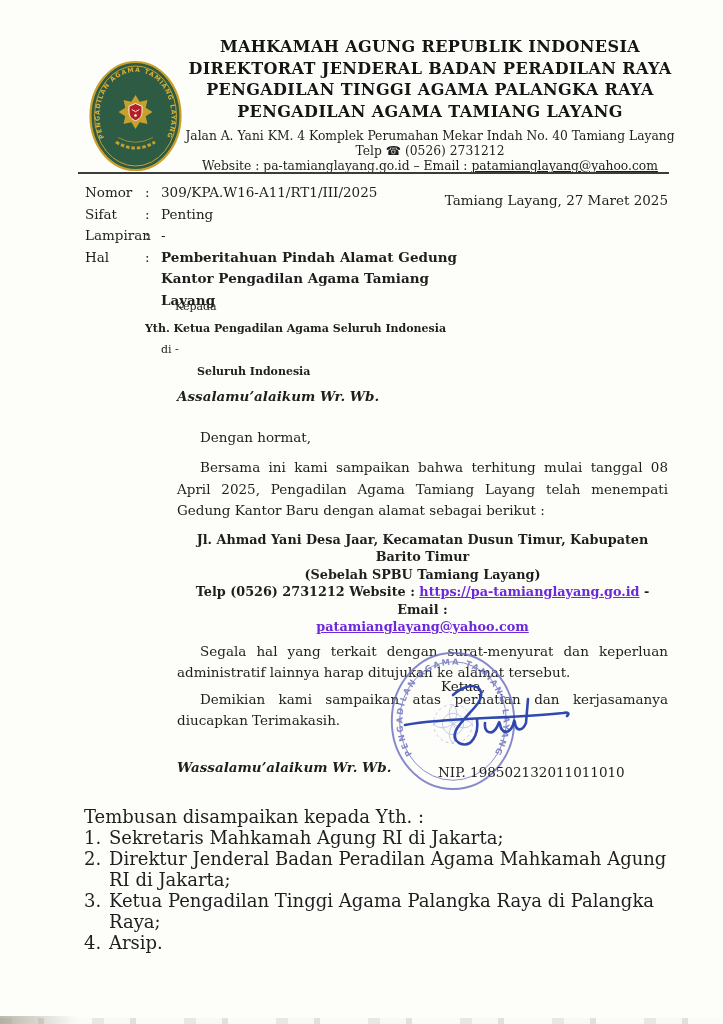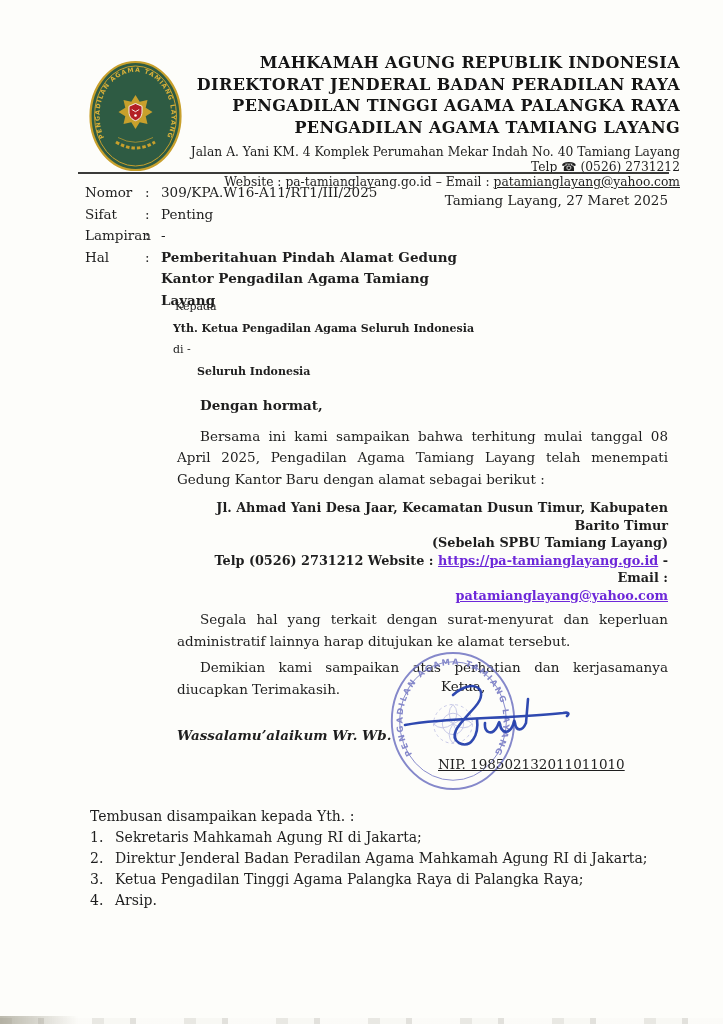--- a/index.html
+++ b/index.html
@@ -1,64 +1,64 @@
 <!DOCTYPE html>
 <html><head>
 <meta charset="utf-8">
 <style>
   html,body{margin:0;padding:0;background:#fcfcf9;}
   .page{position:relative;width:723px;height:1024px;background:#fdfdfa;overflow:hidden;
         font-family:"DejaVu Serif", serif;color:#1e1e1e;}
 
   
   .seal-logo{position:absolute;left:88px;top:60px;width:95px;height:112px;}
-  .head-text{position:absolute;left:180px;top:52px;width:500px;text-align:right;}
+  .head-text{position:absolute;left:180px;top:36px;width:500px;text-align:center;}
   .org-line{font-weight:bold;font-size:16px;line-height:21.5px;letter-spacing:.4px;color:#151515;}
   .addr-line{font-size:12.3px;line-height:16px;margin-top:6px;}
   .telp-line{font-size:12.3px;line-height:15px;}
   .web-line{font-size:12.3px;line-height:15px;}
   .u{text-decoration:underline;}
 
   .rule{position:absolute;left:78px;top:172px;width:591px;height:0;
         border-top:2.5px solid #3b3b39;}
 
   
   .meta{position:absolute;left:85px;top:182px;width:583px;font-size:13.5px;line-height:21.5px;}
   .meta-row{display:grid;grid-template-columns:60px 16px 1fr;}
   .meta-date{position:absolute;right:0;top:8px;font-size:13.5px;}
   .hal-val{font-weight:bold;width:296px;}
   .hal-l1{text-align:justify;text-align-last:justify;}
 
   
   .recipient{position:absolute;left:145px;top:296px;font-size:11px;line-height:21.5px;}
   .kepada{margin-left:30px;}
-  .yth{font-weight:bold;margin-left:28px;}
-  .di{margin-left:28px;}
+  .yth{font-weight:bold;}
+  .di{margin-left:16px;}
   .dest{font-weight:bold;margin-left:52px;}
 
   
   .body-block{position:absolute;left:177px;top:386px;width:491px;font-size:13.5px;line-height:21.5px;}
   .salam{font-weight:bold;font-style:italic;}
-  .greeting{margin-top:9px;text-indent:23px;font-weight:bold;}
+  .greeting{margin-top:19px;text-indent:23px;}
   .para{margin-top:9px;text-align:justify;text-indent:23px;}
   .para2{margin-top:5px;text-align:justify;text-indent:23px;}
-  .new-address{margin-top:9px;text-align:right;font-weight:bold;font-size:12.8px;line-height:17.5px;}
+  .new-address{margin-top:9px;text-align:center;font-weight:bold;font-size:12.8px;line-height:17.5px;}
   .blue-link{color:#6d28d9;text-decoration:underline;font-weight:bold;}
   .closing{margin-top:25px;font-weight:bold;font-style:italic;}
 
   
   .sig-block{position:absolute;left:385px;top:645px;width:295px;height:165px;font-size:13.5px;}
   .stamp-svg{position:absolute;left:0;top:2px;width:136px;height:148px;opacity:.82;}
   .sig-title{position:absolute;left:56px;top:33px;}
   .sig-scrawl{position:absolute;left:14px;top:28px;width:178px;height:86px;}
   .sig-name{position:absolute;left:53px;top:101px;font-weight:bold;white-space:nowrap;}
-  .sig-nip{position:absolute;left:53px;top:111px;white-space:nowrap;text-decoration:underline;}
-
-  
-  .tembusan{position:absolute;left:90px;top:806px;width:583px;font-size:14px;line-height:21px;}
+  .sig-nip{position:absolute;left:53px;top:119px;white-space:nowrap;}
+
+  
+  .tembusan{position:absolute;left:84px;top:806px;width:583px;font-size:18px;line-height:21px;}
   .cc-row{display:grid;grid-template-columns:25px 1fr;}
 
   
   .scan-edge{position:absolute;left:0;right:0;bottom:0;height:6px;opacity:.45;filter:blur(.6px);
     background:repeating-linear-gradient(90deg,
       rgba(125,120,104,.35) 0 12px, rgba(170,165,148,.12) 12px 38px,
       rgba(105,100,88,.4) 38px 44px, rgba(205,200,188,.08) 44px 92px);}
   .scan-corner{position:absolute;left:0;bottom:0;width:78px;height:8px;opacity:.55;filter:blur(.7px);
     background:linear-gradient(90deg,#87836f,rgba(135,131,111,0));}
 </style>
@@ -126,20 +126,21 @@
   </div>
 
   <div class="recipient">
     <div class="kepada">Kepada</div>
     <div class="yth">Yth. Ketua Pengadilan Agama Seluruh Indonesia</div>
     <div class="di">di -</div>
     <div class="dest">Seluruh Indonesia</div>
   </div>
 
   <div class="body-block">
+    <div class="salam">Assalamu’alaikum Wr. Wb.</div>
     <div class="greeting">Dengan hormat,</div>
     <div class="para">Bersama ini kami sampaikan bahwa terhitung mulai tanggal 08 April 2025, Pengadilan Agama Tamiang Layang telah menempati Gedung Kantor Baru dengan alamat sebagai berikut :</div>
     <div class="new-address">
       <div>Jl. Ahmad Yani Desa Jaar, Kecamatan Dusun Timur, Kabupaten Barito Timur</div>
       <div>(Sebelah SPBU Tamiang Layang)</div>
       <div>
         <span>Telp (0526) 2731212 Website : </span><a class="blue-link">https://pa-tamianglayang.go.id</a><span> - Email :</span>
       </div>
       <div><a class="blue-link">patamianglayang@yahoo.com</a></div>
     </div>

